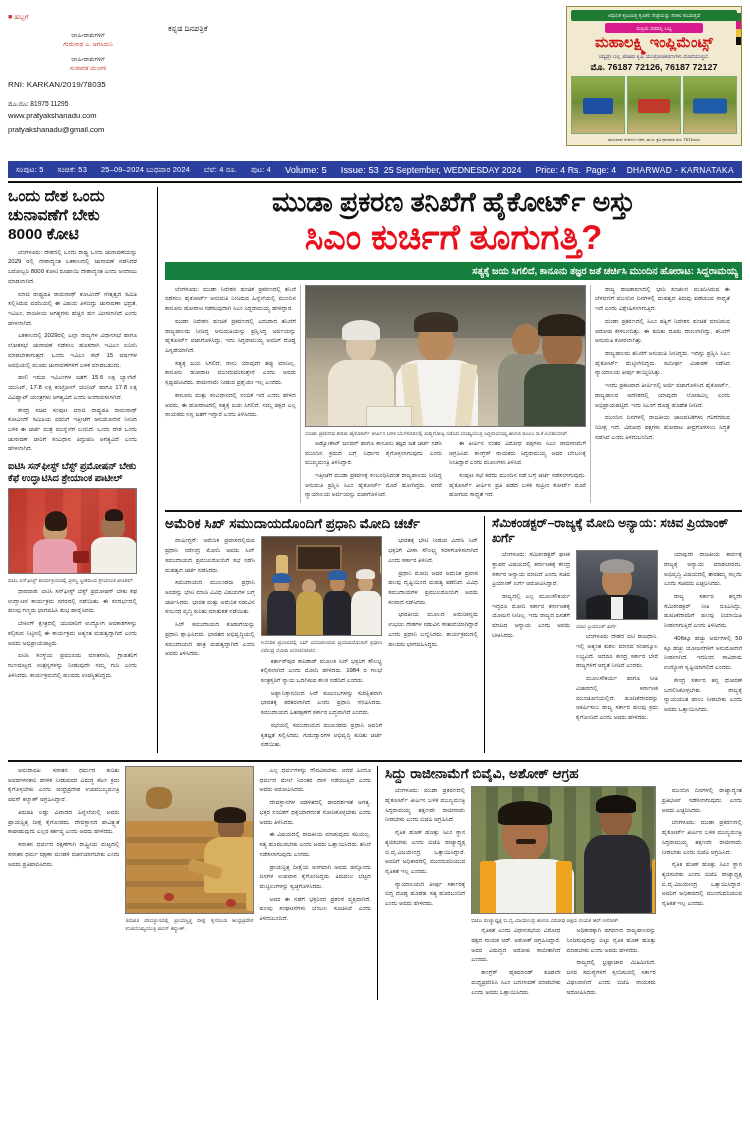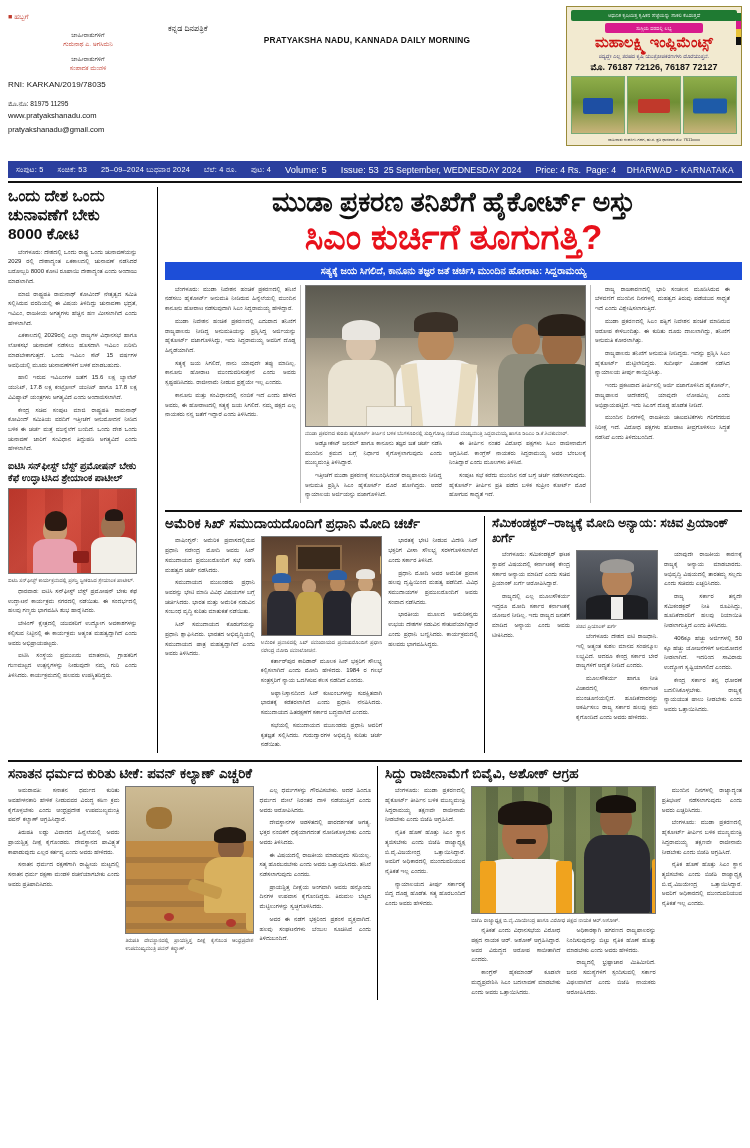--- a/index.html
+++ b/index.html
@@ -77,21 +77,21 @@
   .subhead-k { font-size:9.5px; font-weight:bold; line-height:1.25; margin:6px 0 4px; }
 
   
   .headline-black {
     font-size:27px; font-weight:bold; line-height:1.12; color:#111; text-align:center; letter-spacing:-.2px;
   }
   .headline-red {
     font-size:35px; font-weight:bold; line-height:1.1; color:#e8111b; text-align:center; margin-top:1px;
   }
   .subbar {
-    background:#1d4ed8; color:#fff; font-size:9.6px; font-weight:bold; text-align:center;
+    background:#15803d; color:#fff; font-size:9.6px; font-weight:bold; text-align:right;
     padding:3px 4px; margin-top:5px;
   }
 
   .story-row { display:flex; margin-top:5px; }
   .sc { padding:0 4px; }
   .sc:first-child { padding-left:0; }
   .sc:last-child { padding-right:0; }
   .vr { border-left:1px solid #bbb; }
 
   
@@ -143,21 +143,20 @@
       <div class="mh-rni">RNI: KARKAN/2019/78035</div>
       <div class="mh-contact">
         <div class="tiny">ಮೊ.ನೊ: 81975 11295</div>
         <div>www.pratyakshanadu.com</div>
         <div>pratyakshanadu@gmail.com</div>
       </div>
     </div>
 
     <div class="mh-center">
       <div class="logo-sub-kn">ಕನ್ನಡ ದಿನಪತ್ರಿಕೆ</div>
-      <div class="logo-sub-en">PRATYAKSHA NADU, KANNADA DAILY MORNING</div>
     </div>
 
     <div class="mh-ad">
       <div class="ad-swatch">
         <i style="background:#1f7a32"></i>
           <i style="background:#d81b8c"></i>
           <i style="background:#e8c33a"></i>
           <i style="background:#111"></i>
       </div>
       <div class="ad-band1">ಆಧುನಿಕ ಕೃಷಿಯತ್ತ ಕೃಷಿಕನ ಹೆಜ್ಜೆಯನ್ನು ಹಾಕಲಿ ಕೊಡುತ್ತದೆ</div>
@@ -390,21 +389,20 @@
         </div>
       </div>
     </div>
   </div>
 
   <div class="sec-rule"></div>
 
   <div class="bottom">
 
     <div class="bot-left">
-      <h2 class="sec-head">ಸನಾತನ ಧರ್ಮದ ಕುರಿತು ಟೀಕೆ: ಪವನ್ ಕಲ್ಯಾಣ್ ಎಚ್ಚರಿಕೆ</h2>
       <div class="cols3">
         <div class="c">
           <div class="kn-body">
             <p>ಅಮರಾವತಿ: ಸನಾತನ ಧರ್ಮದ ಕುರಿತು ಅವಹೇಳನಕಾರಿ ಹೇಳಿಕೆ ನೀಡುವವರ ವಿರುದ್ಧ ಕಠಿಣ ಕ್ರಮ ಕೈಗೊಳ್ಳಬೇಕು ಎಂದು ಆಂಧ್ರಪ್ರದೇಶ ಉಪಮುಖ್ಯಮಂತ್ರಿ ಪವನ್ ಕಲ್ಯಾಣ್ ಆಗ್ರಹಿಸಿದ್ದಾರೆ.</p>
             <p>ತಿರುಪತಿ ಲಡ್ಡು ವಿವಾದದ ಹಿನ್ನೆಲೆಯಲ್ಲಿ ಅವರು ಪ್ರಾಯಶ್ಚಿತ್ತ ದೀಕ್ಷೆ ಕೈಗೊಂಡರು. ದೇವಸ್ಥಾನದ ಪಾವಿತ್ರ್ಯತೆ ಕಾಪಾಡುವುದು ಎಲ್ಲರ ಕರ್ತವ್ಯ ಎಂದು ಅವರು ಹೇಳಿದರು.</p>
             <p>ಸನಾತನ ಧರ್ಮದ ರಕ್ಷಣೆಗಾಗಿ ರಾಷ್ಟ್ರೀಯ ಮಟ್ಟದಲ್ಲಿ ಸನಾತನ ಧರ್ಮ ರಕ್ಷಣಾ ಮಂಡಳಿ ರಚನೆಯಾಗಬೇಕು ಎಂದು ಅವರು ಪ್ರತಿಪಾದಿಸಿದರು.</p>
           </div>
         </div>
         <div class="c" style="flex:1.15">
           <div class="photo ph-temple" style="height:148px">

